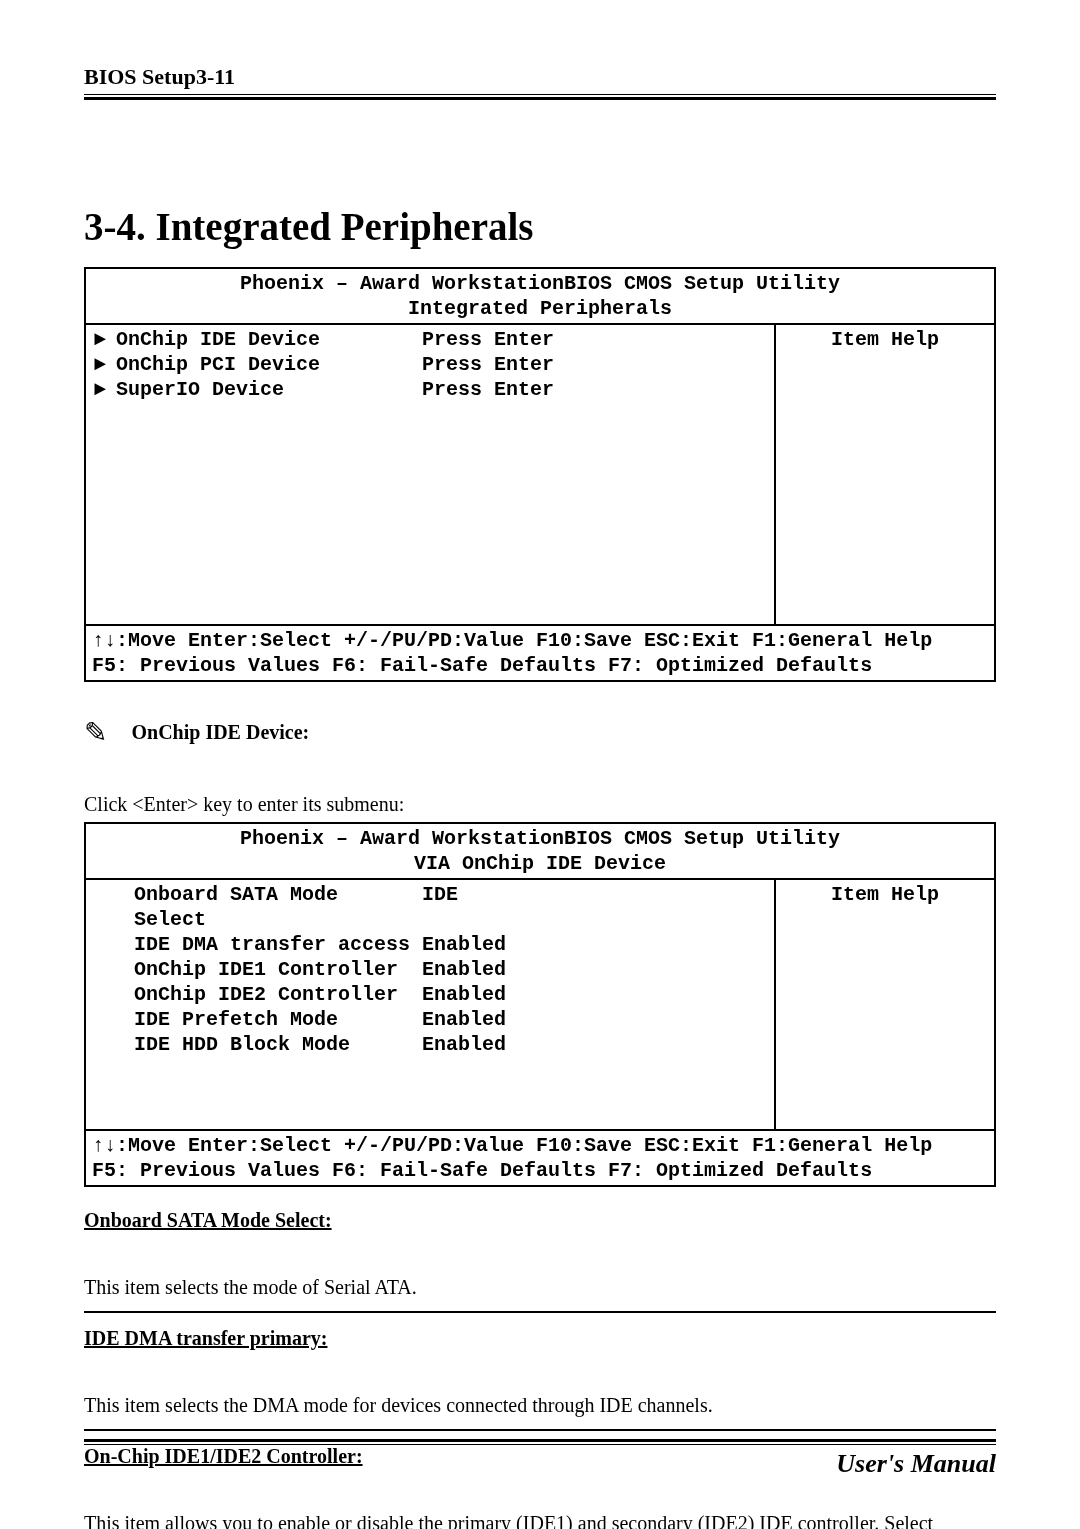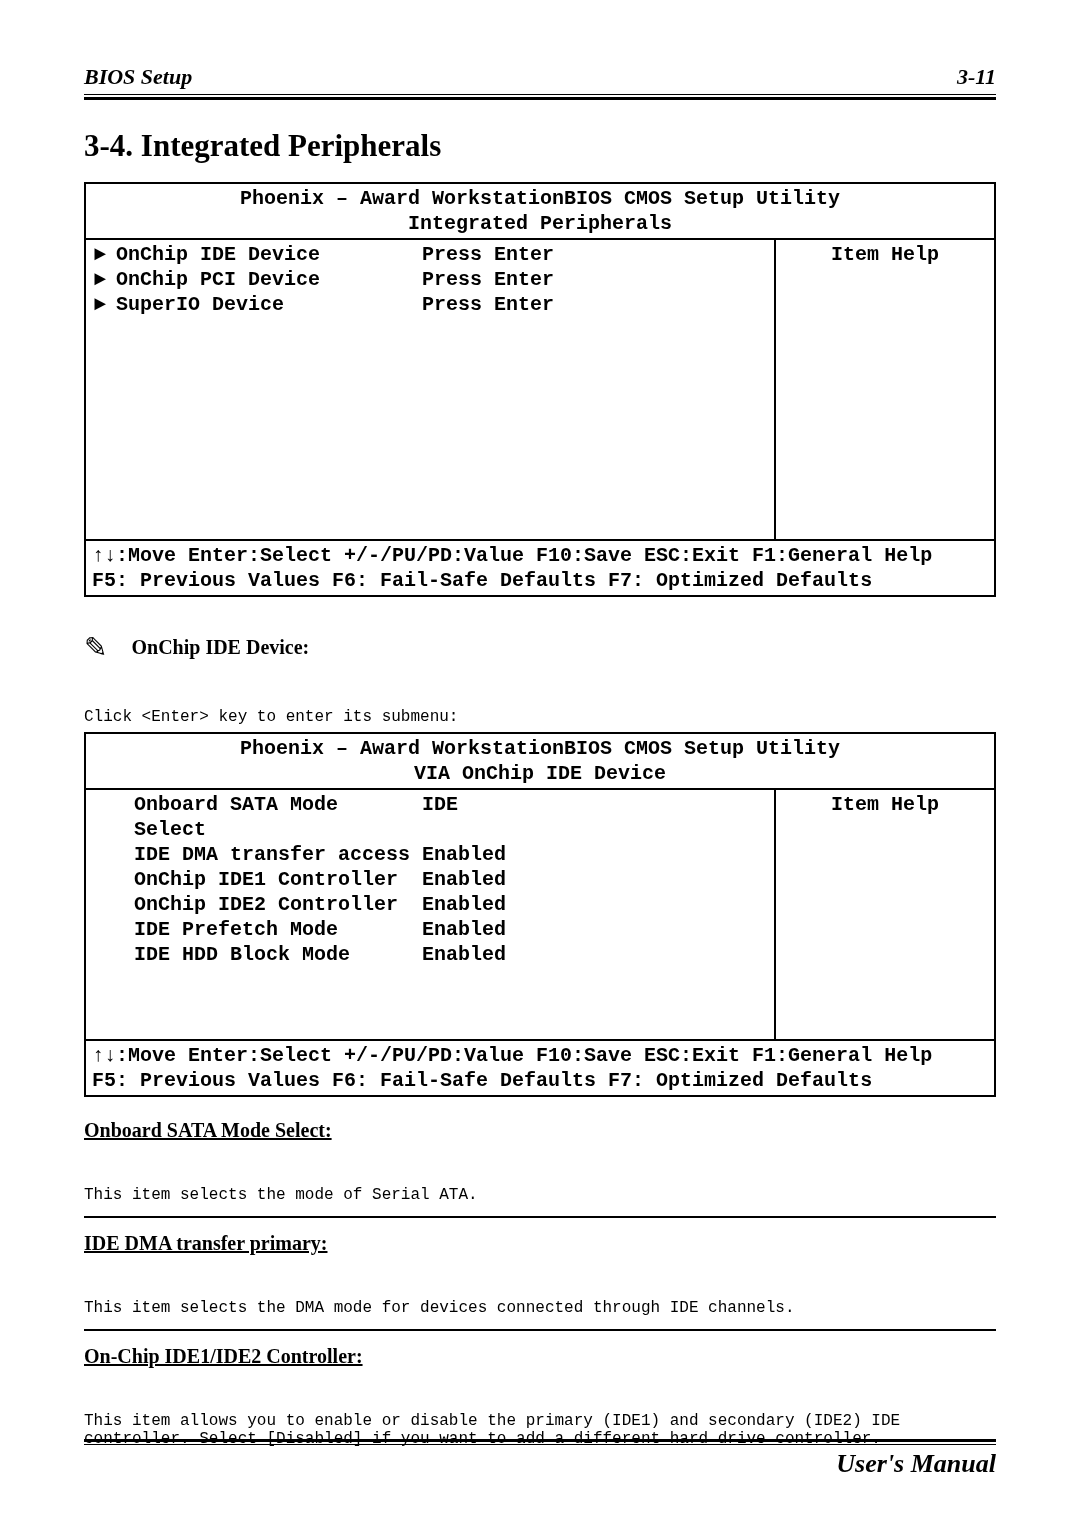--- a/index.html
+++ b/index.html
@@ -7,33 +7,31 @@
     font-family: "Times New Roman", Times, serif;
     background: #fff;
     color: #000;
     width: 1080px;
     height: 1529px;
     padding: 64px 84px 50px 84px;
     position: relative;
   }
   .header-row {
     display: flex;
-    justify-content: space-between;
     align-items: baseline;
-    font-style: italic;
     font-weight: bold;
     font-size: 22px;
     padding-bottom: 4px;
   }
   .header-rule-thin { border-top: 1px solid #000; height:0; }
   .header-rule-thick { border-top: 3px solid #000; height:0; margin-top:2px; }
   .section-title {
-    font-size: 31px;
-    font-weight: bold;
-    margin-top: 28px;
+    font-size: 39px;
+    font-weight: bold;
+    margin-top: 104px;
     margin-bottom: 18px;
   }
   .bios-table {
     width: 100%;
     border: 2px solid #000;
     border-collapse: collapse;
     font-family: "Courier New", Courier, monospace;
     font-size: 20px;
     font-weight: bold;
   }
@@ -70,22 +68,22 @@
   .label-col2 { flex:0 0 288px; }
   .sub-heading {
     display:flex;
     align-items:center;
     margin-top: 34px;
     margin-bottom: 8px;
   }
   .hand-icon { font-size: 28px; margin-right: 24px; }
   .sub-heading-text { font-size: 20px; font-weight: bold; }
   .body-text {
-    font-family: Liberation Mono, monospace;
-    font-size: 16px;
+    font-family: Liberation Serif, serif;
+    font-size: 20px;
     margin-bottom: 6px;
     margin-top: 44px;
   }
   hr.thick {
     border: none;
     border-top: 2px solid #000;
     margin: 12px 0 14px 0;
   }
   .option-head {
     font-family: "Times New Roman", Times, serif;

